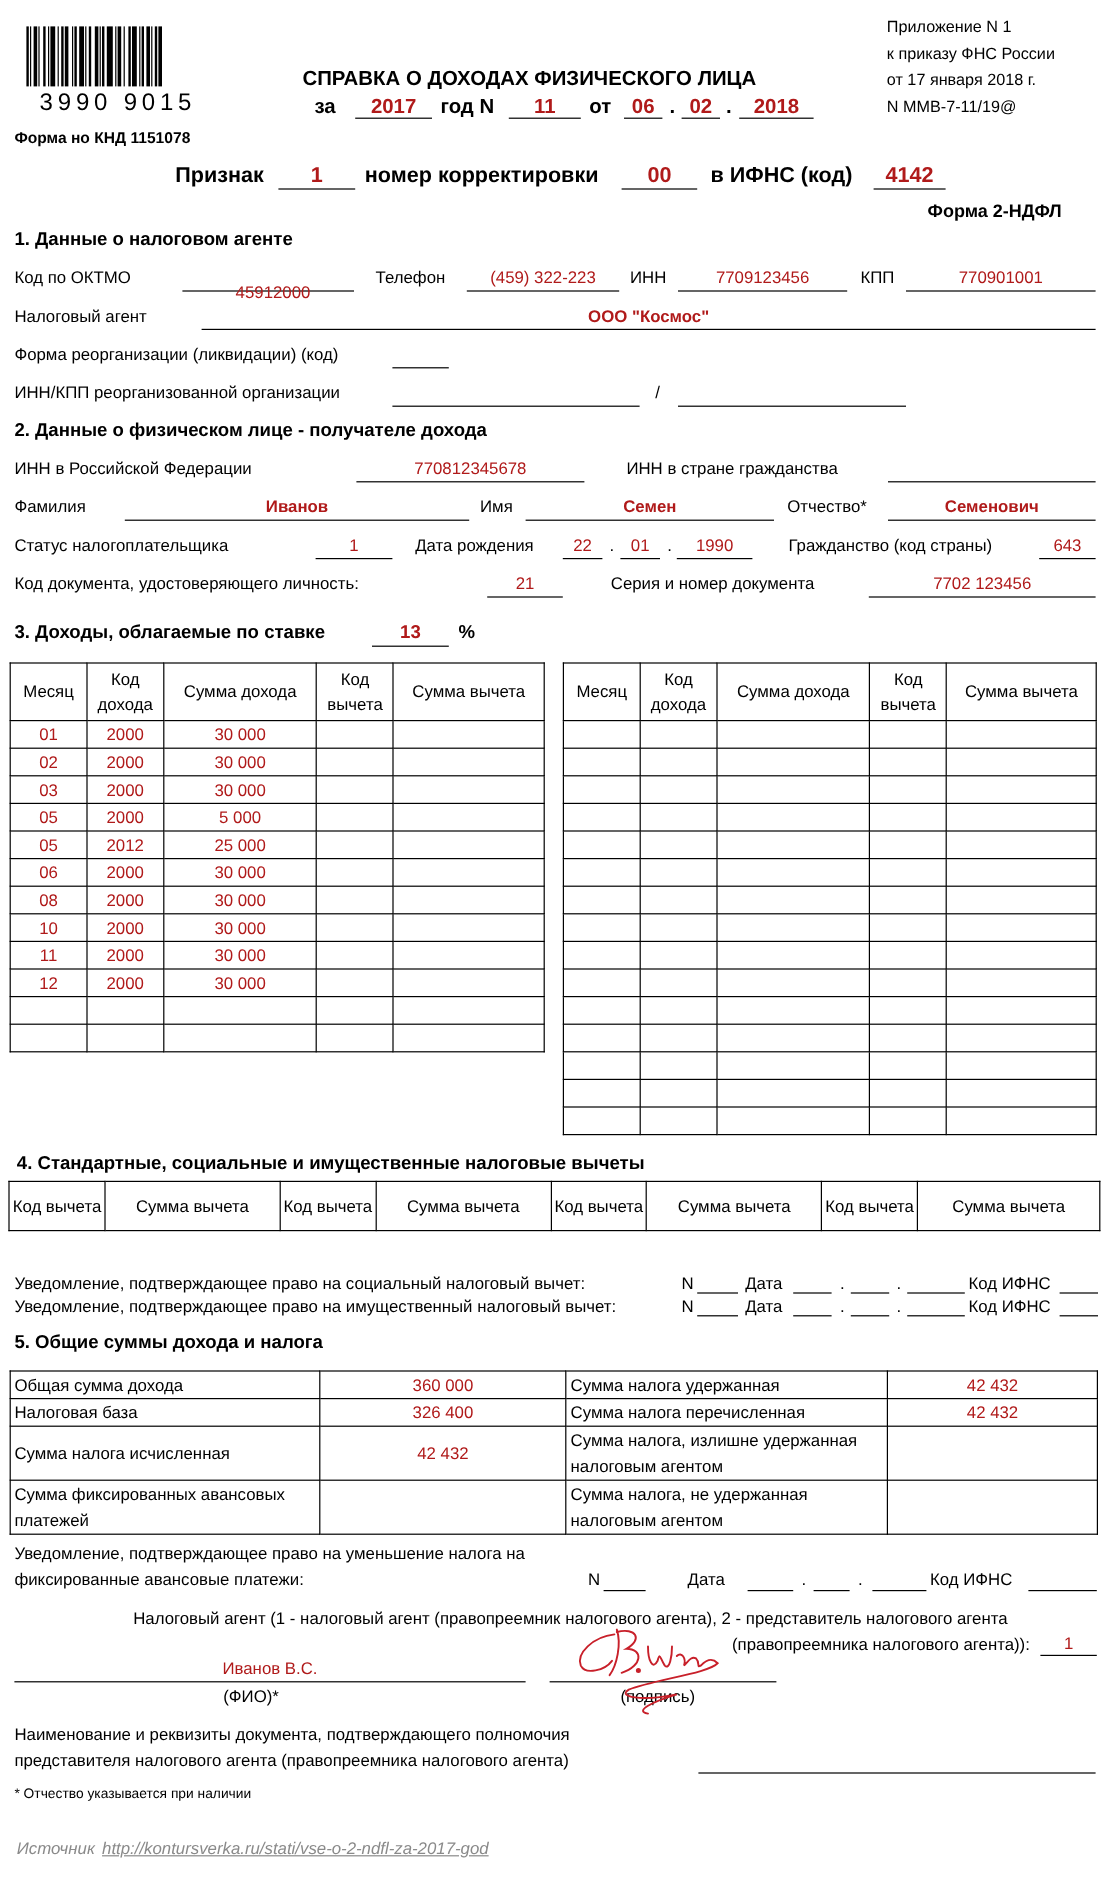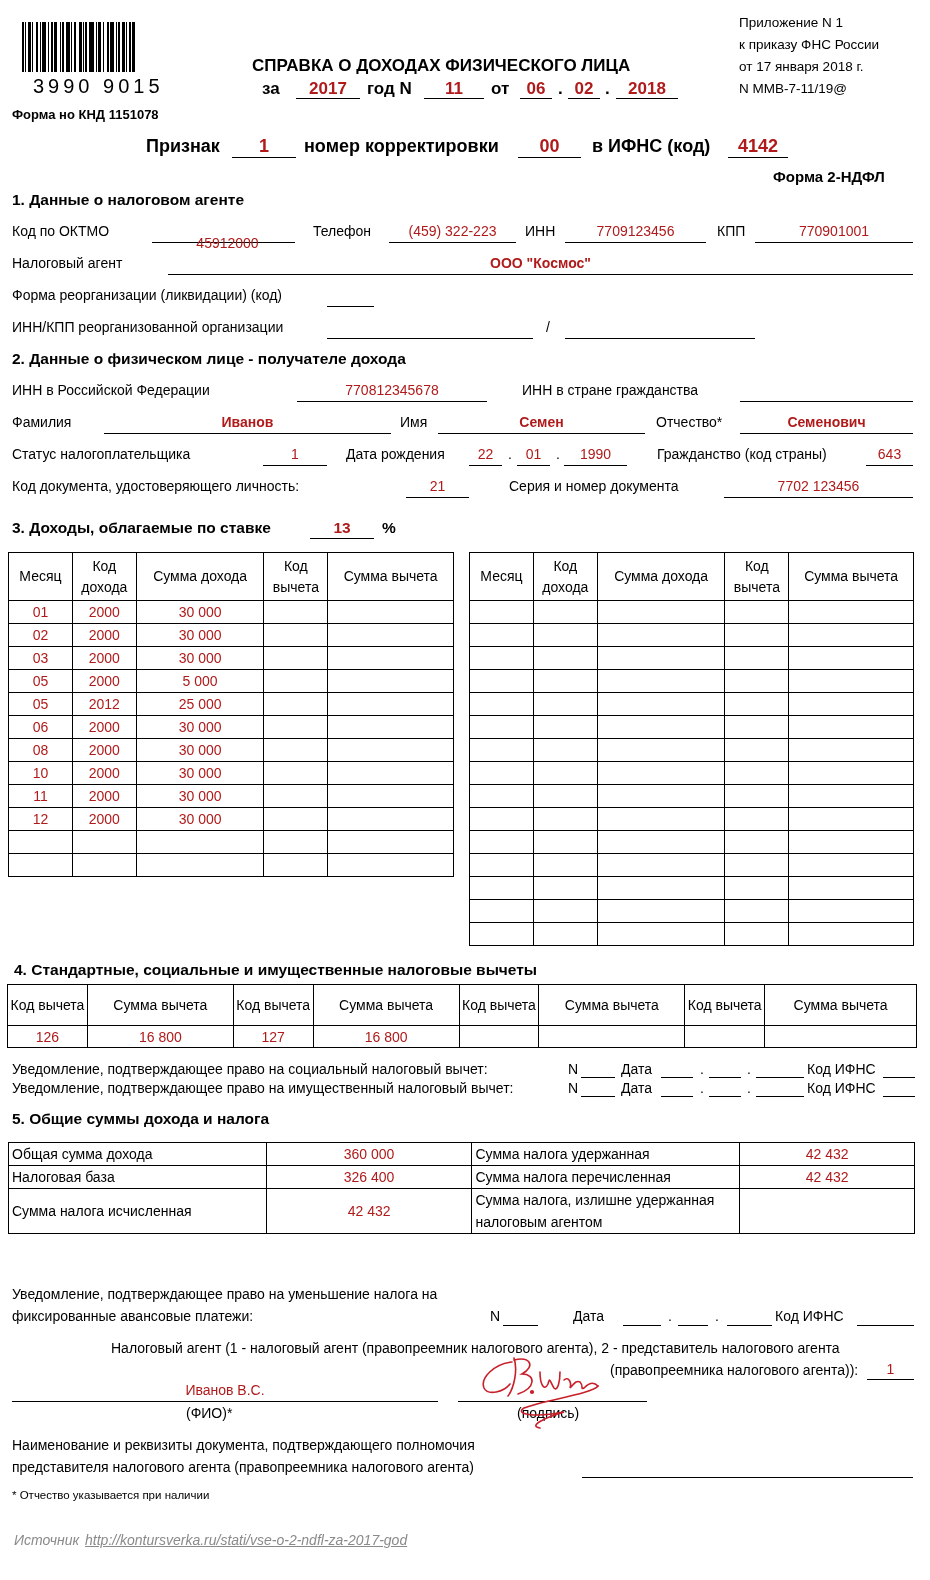--- a/index.html
+++ b/index.html
@@ -425,30 +425,20 @@
       <tr class="h">
     <td>Код вычета</td>
     <td>Сумма вычета</td>
     <td>Код вычета</td>
     <td>Сумма вычета</td>
     <td>Код вычета</td>
     <td>Сумма вычета</td>
     <td>Код вычета</td>
     <td>Сумма вычета</td>
   </tr>
-  <tr class="v">
-    <td>126</td>
-    <td>16 800</td>
-    <td>127</td>
-    <td>16 800</td>
-    <td></td>
-    <td></td>
-    <td></td>
-    <td></td>
-  </tr>
 </tbody>
   </table>
 
 <div class="lbl" style="left:12px;top:1061px;">Уведомление, подтверждающее право на социальный налоговый вычет:</div>
 <div class="lbl" style="left:12px;top:1080px;">Уведомление, подтверждающее право на имущественный налоговый вычет:</div>
 
 <div class="lbl" style="left:568px;top:1061px;">N</div>
 <div class="line" style="left:581px;top:1077px;width:34px;"></div>
 <div class="lbl" style="left:621px;top:1061px;">Дата</div>
 <div class="line" style="left:661px;top:1077px;width:32px;"></div>
@@ -488,20 +478,26 @@
   <tr>
     <td>Налоговая база</td>
     <td class="val">326 400</td>
     <td>Сумма налога перечисленная</td>
     <td class="val">42 432</td>
   </tr>
   <tr>
     <td>Сумма налога исчисленная</td>
     <td class="val">42 432</td>
     <td style="white-space:normal;"><span>Сумма налога, излишне удержанная налоговым агентом</span></td>
+    <td class="val"></td>
+  </tr>
+  <tr>
+    <td style="white-space:normal;">Сумма фиксированных авансовых платежей</td>
+    <td class="val"></td>
+    <td style="white-space:normal;">Сумма налога, не удержанная налоговым агентом</td>
     <td class="val"></td>
   </tr>
 </tbody>
   </table>
 
 <div class="lbl" style="left:12px;top:1286px;">Уведомление, подтверждающее право на уменьшение налога на</div>
 <div class="lbl" style="left:12px;top:1308px;">фиксированные авансовые платежи:</div>
 <div class="lbl" style="left:490px;top:1308px;">N</div>
 <div class="line" style="left:503px;top:1325px;width:35px;"></div>
 <div class="lbl" style="left:573px;top:1308px;">Дата</div>

